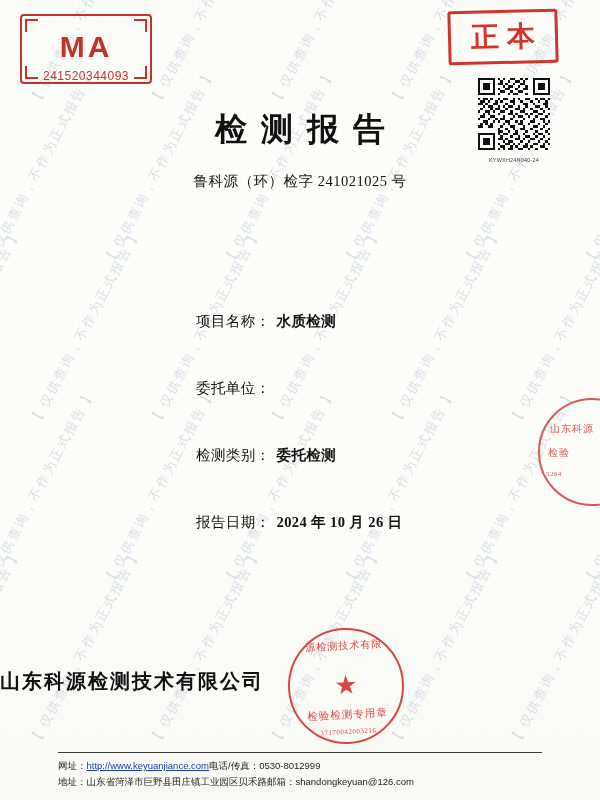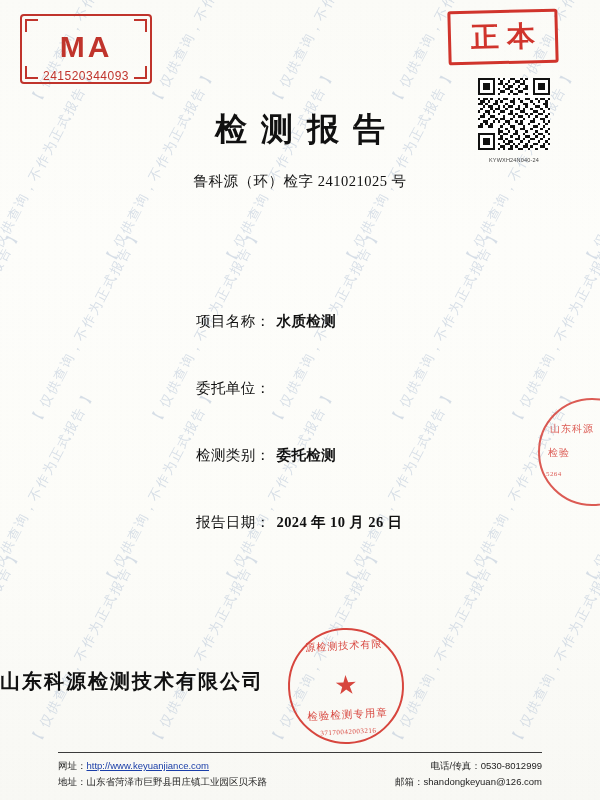--- a/index.html
+++ b/index.html
@@ -285,21 +285,20 @@
     position: absolute;
     left: 58px;
     right: 58px;
     top: 758px;
     font-size: 9.5px;
     color: #1d1d1d;
     font-family: "Liberation Sans", sans-serif;
   }
   .footer-row {
     display: flex;
-    justify-content: space-between;
     line-height: 16px;
   }
   .footer-left { white-space: nowrap; }
   .footer-right { white-space: nowrap; }
   .footer a, .link {
     color: #1a3ea8;
     text-decoration: underline;
   }
 </style>
 </head>

